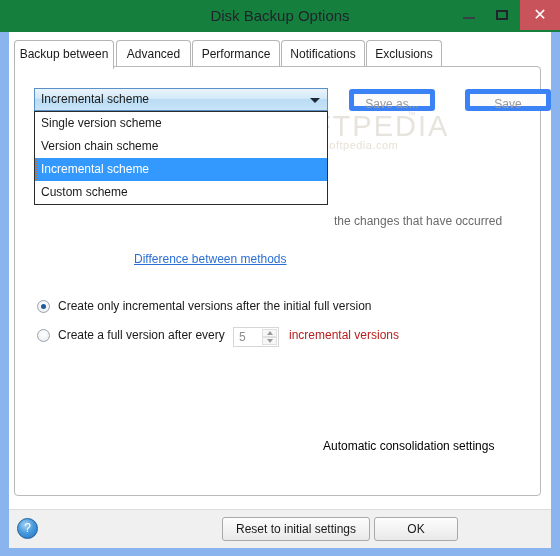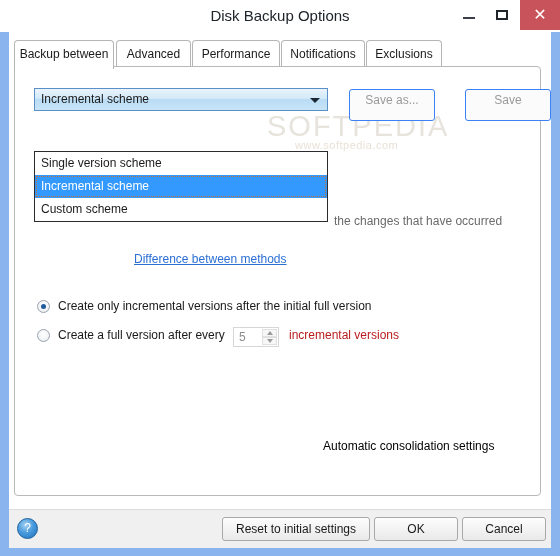--- a/index.html
+++ b/index.html
@@ -26,21 +26,21 @@
     background: #8ab4ee;
     box-sizing: border-box;
   }
 
   
   #titlebar {
     position: absolute;
     left: 0; top: 0;
     width: 560px;
     height: 32px;
-    background: #ffffff;
+    background: #15803d;
   }
   #title-text {
     position: absolute;
     left: 0; top: 0;
     width: 560px;
     height: 32px;
     line-height: 32px;
     text-align: center;
     font-size: 15px;
     color: #20242b;
@@ -201,21 +201,20 @@
 
   
   #dropdown {
     position: absolute;
     left: 25px; top: 79px;
     width: 294px;
     box-sizing: border-box;
     border: 1px solid #2b2b2b;
     background: #ffffff;
     z-index: 11;
-    margin-top: 40px;
   }
   .dd-item {
     height: 23px;
     line-height: 23px;
     padding-left: 6px;
     font-size: 12px;
     color: #1a1a1a;
     box-sizing: border-box;
     white-space: nowrap;
     cursor: default;
@@ -224,23 +223,23 @@
     background: #3399ff;
     color: #ffffff;
     outline: 1px dotted #c0713a;
     outline-offset: -2px;
   }
 
   
   .topbtn {
     position: absolute;
     top: 57px;
-    height: 32px;
-    box-sizing: border-box;
-    border: 1px solid #3b82f6;
+    height: 22px;
+    box-sizing: border-box;
+    border: 5px solid #3b82f6;
     border-radius: 3px;
     background: #fbfbfb;
     color: #9a9a9a;
     font-size: 12px;
     line-height: 20px;
     text-align: center;
     z-index: 3;
     cursor: default;
   }
   #btn-saveas { left: 340px; width: 86px; }
@@ -494,20 +493,21 @@
       <span>Save</span>
     </div>
 
     <div id="combobox">
       <div id="combobox-text">Incremental scheme</div>
       <div id="combobox-arrow"></div>
     </div>
 
     <div id="dropdown">
       <div class="dd-item">Single version scheme</div>
+      <div class="dd-item">Version chain scheme</div>
       <div class="dd-item selected">Incremental scheme</div>
       <div class="dd-item">Custom scheme</div>
     </div>
 
     <div id="diff-link">Difference between methods</div>
 
     <div class="radio-row" id="radio-row-1">
       <div class="radio">
         <div class="dot"></div>
       </div>
@@ -540,18 +540,15 @@
   <div id="footer">
     <div id="help-icon">
       <span>?</span>
     </div>
     <div class="footbtn" id="btn-reset">
       <span>Reset to initial settings</span>
     </div>
     <div class="footbtn" id="btn-ok">
       <span>OK</span>
     </div>
-    <div class="footbtn" id="btn-cancel">
-      <span>Cancel</span>
-    </div>
   </div>
 
 </div>
 
 </body></html>

